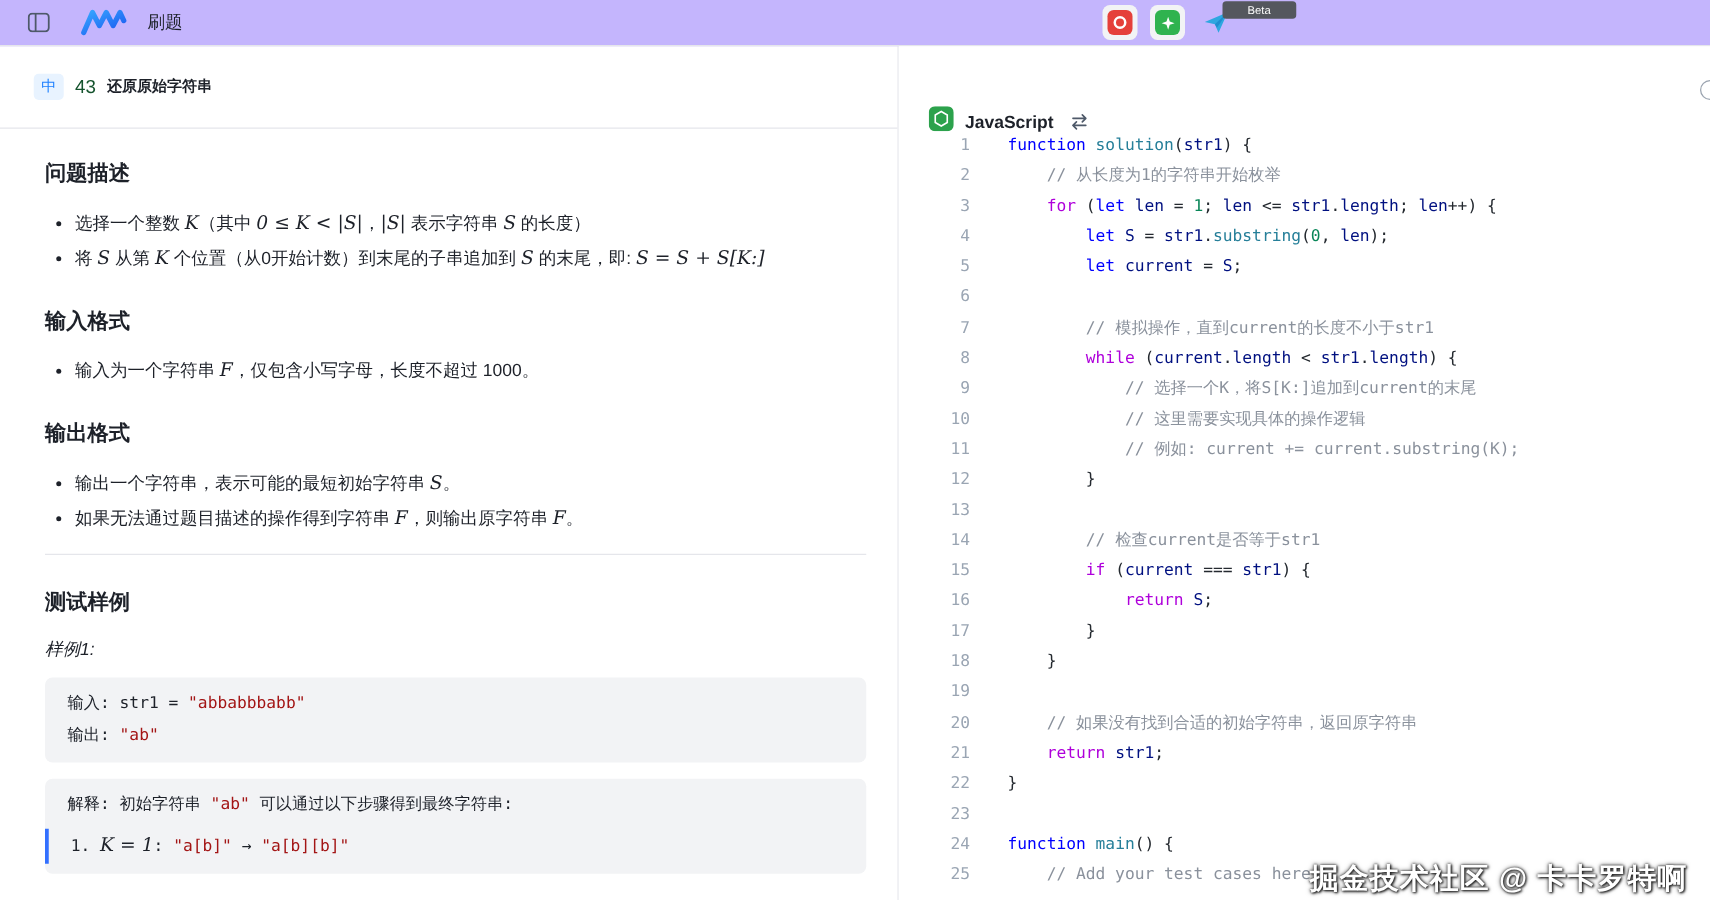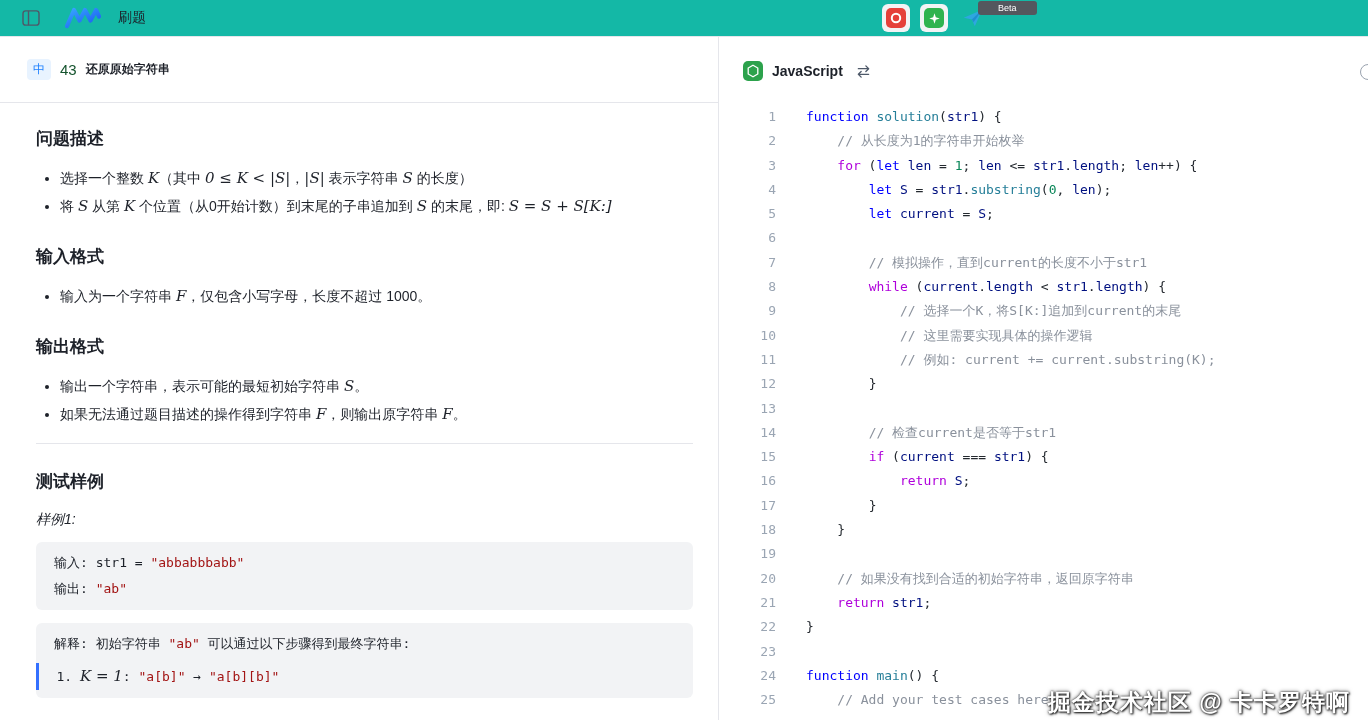--- a/index.html
+++ b/index.html
@@ -1,19 +1,19 @@
 <!DOCTYPE html>
 <html style="--accent-blue: #1e80ff; --border: #e5e6eb; --badge-bg: #e8f3ff; --sample-bg: #f2f3f5; --quote-accent: #3370ff; --tok-kw: #0000ff; --tok-ctrl: #af00db; --tok-fn: #267f99; --tok-var: #001080; --tok-num: #098658; --tok-str: #a31515; --tok-cmt: #8a919c; --tok-plain: #24292f;"><head>
 <meta charset="utf-8">
 <style>
 *{margin:0;padding:0;box-sizing:border-box}
 html,body{width:1368px;height:720px;overflow:hidden;background:#fff;
   font-family:"Liberation Sans","DejaVu Sans",sans-serif;color:#1d2129;position:relative}
 .topbar{height:37px;display:flex;align-items:center;padding:0 18px;
-  border-bottom:1px solid var(--border,#e5e6eb);position:relative;background:#14b8a6}
+  border-bottom:1px solid var(--border,#e5e6eb);position:relative;background:#c4b5fd}
 .icon-btn{display:inline-flex;align-items:center;justify-content:center;width:26px;height:26px;cursor:pointer}
 .logo{margin-left:20px;display:inline-flex;align-items:center;cursor:pointer}
 .app-label{margin-left:16px;font-size:14px;font-weight:500}
 .topbar-ext{position:absolute;left:882px;top:4px;display:flex;align-items:flex-start;gap:10px}
 .chip{width:28px;height:28px;border-radius:6px;background:#f2f3f5;display:flex;align-items:center;justify-content:center;cursor:pointer}
 .inner{width:20px;height:20px;border-radius:5px;display:flex;align-items:center;justify-content:center}
 .inner.red{background:#e5403a}
 .inner.green{background:#2fb34f}
 .plane-wrap{position:relative;width:30px;height:28px;display:flex;align-items:center;justify-content:center;cursor:pointer}
 .beta{position:absolute;top:-3px;left:20px;background:#54575e;color:#fff;font-size:9px;line-height:12px;padding:1px 20px;border-radius:3px;white-space:nowrap}
@@ -33,21 +33,21 @@
 .problem-body hr{border:none;border-top:1px solid var(--border,#e5e6eb);margin:16px 0}
 .math{font-family:"DejaVu Serif","Liberation Serif",serif;font-style:italic;font-size:15px}
 .sample-label{font-style:italic;font-weight:400;font-size:14px;margin:18px 0 13px}
 .sample-block{background:var(--sample-bg,#f2f3f5);border-radius:6px;padding:8px 18px;margin-bottom:13px;
   font-family:"DejaVu Sans Mono","Liberation Mono",monospace;font-size:13px;line-height:26px;color:#1d2129}
 .sample-line{white-space:pre-wrap}
 .list-wrap{border-left:3px solid var(--quote-accent,#3370ff);margin-left:-18px;padding-left:27px;margin-top:6px}
 .list-wrap ol{padding-left:14px;margin:0}
 .list-wrap li{line-height:26px;font-size:13px}
 .right{flex:1;display:flex;flex-direction:column;position:relative;background:#fff}
-.editor-header{height:68px;flex:none;display:flex;align-items:center;padding:0 24px;gap:9px;position:relative}
+.editor-header{height:68px;flex:none;display:flex;align-items:flex-end;padding:0 24px;gap:9px;position:relative}
 .lang-label{font-size:14px;font-weight:600}
 .swap{color:#4e5969;display:inline-flex;cursor:pointer;margin-left:4px}
 .header-edge{position:absolute;right:-8px;top:27px;width:16px;height:16px;border-radius:50%;
   border:1.5px solid #9aa3af;color:#9aa3af}
 .editor{flex:1;display:flex;font-family:"DejaVu Sans Mono","Liberation Mono",monospace;font-size:13px;line-height:24.3px}
 .gutter{width:57px;text-align:right;color:#9aa5b3;flex:none}
 .ln{height:24.3px}
 .code-pane{flex:1;padding-left:30px;white-space:pre}
 .code-line{height:24.3px;color:var(--tok-plain,#24292f)}
 .tok-kw{color:var(--tok-kw,#0000ff)}

